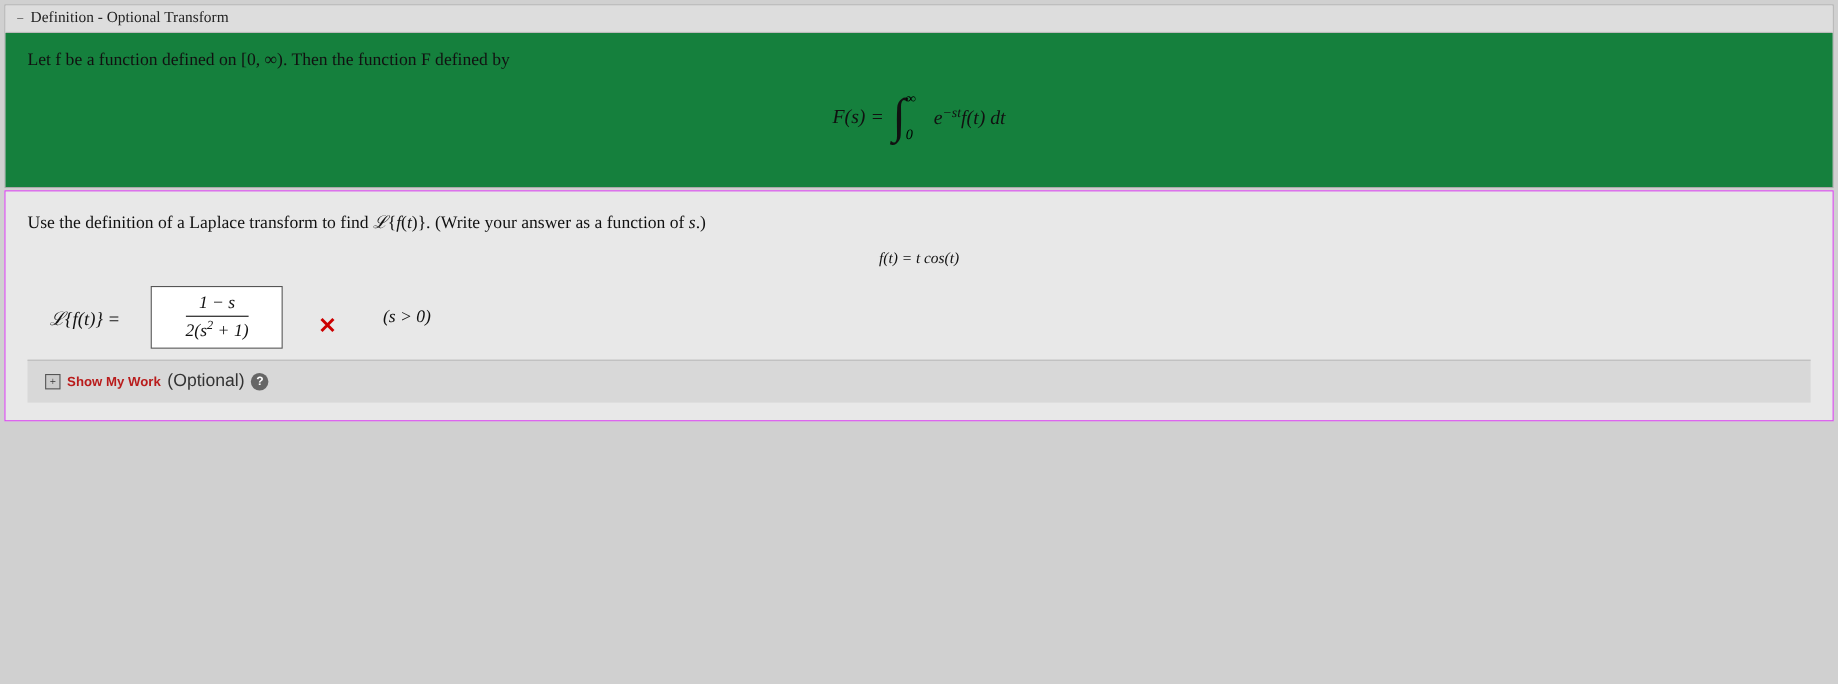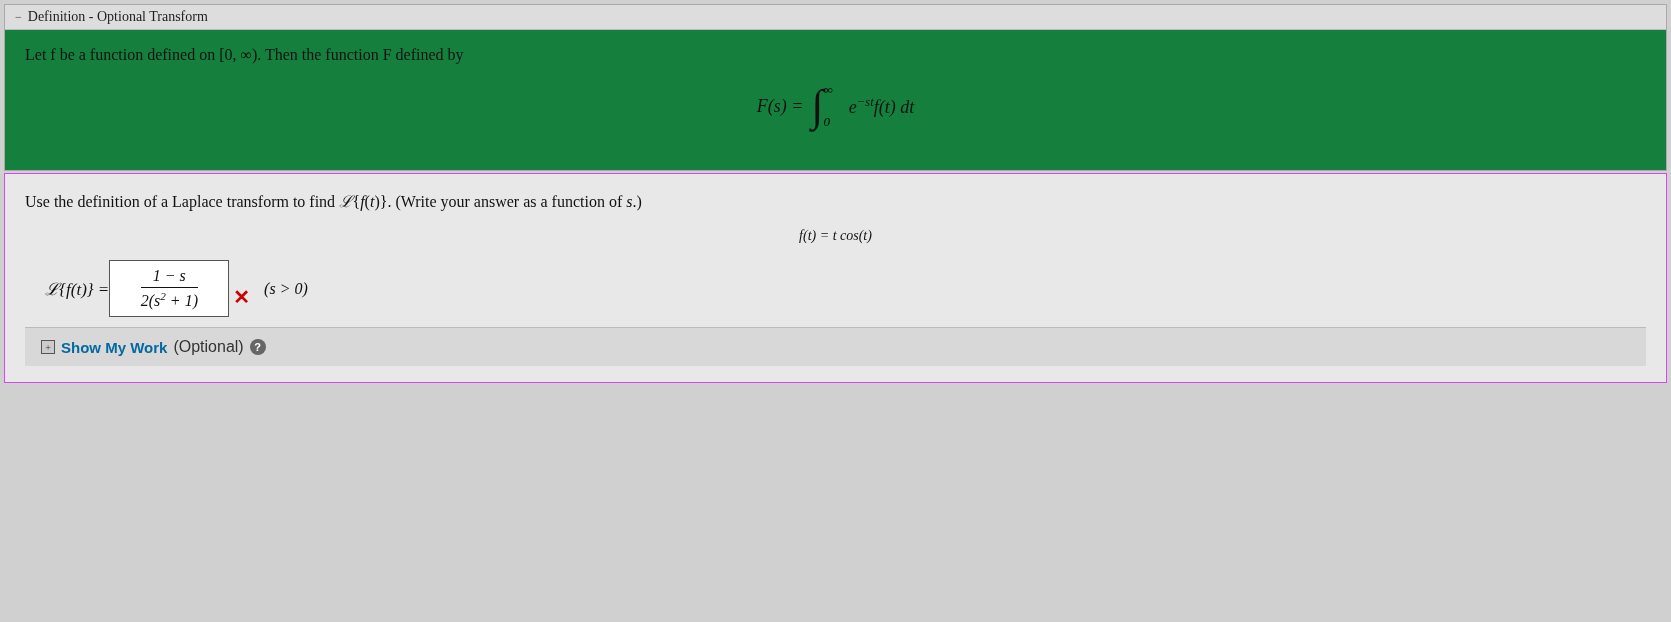--- a/index.html
+++ b/index.html
@@ -128,21 +128,21 @@
       font-style: italic;
       color: #111;
       text-align: center;
       margin-bottom: 16px;
       font-family: Georgia, serif;
     }
 
     .answer-row {
       display: flex;
       align-items: center;
-      gap: 0;
+      gap: 28px;
       margin-top: 8px;
       margin-left: 20px;
     }
 
     .answer-label {
       font-size: 17px;
       font-style: italic;
       color: #111;
       font-family: Georgia, serif;
     }
@@ -212,23 +212,23 @@
       border: 1px solid #555;
       background: #ccc;
       display: inline-flex;
       align-items: center;
       justify-content: center;
       font-size: 10px;
       color: #333;
     }
 
     .show-work-label {
-      font-size: 15px;
+      font-size: 12px;
       font-weight: bold;
-      color: #0369a1;
+      color: #b91c1c;
       font-family: Arial, sans-serif;
     }
 
     .show-work-optional {
       font-size: 16px;
       font-weight: normal;
       color: #333;
       font-family: Arial, sans-serif;
     }
 

